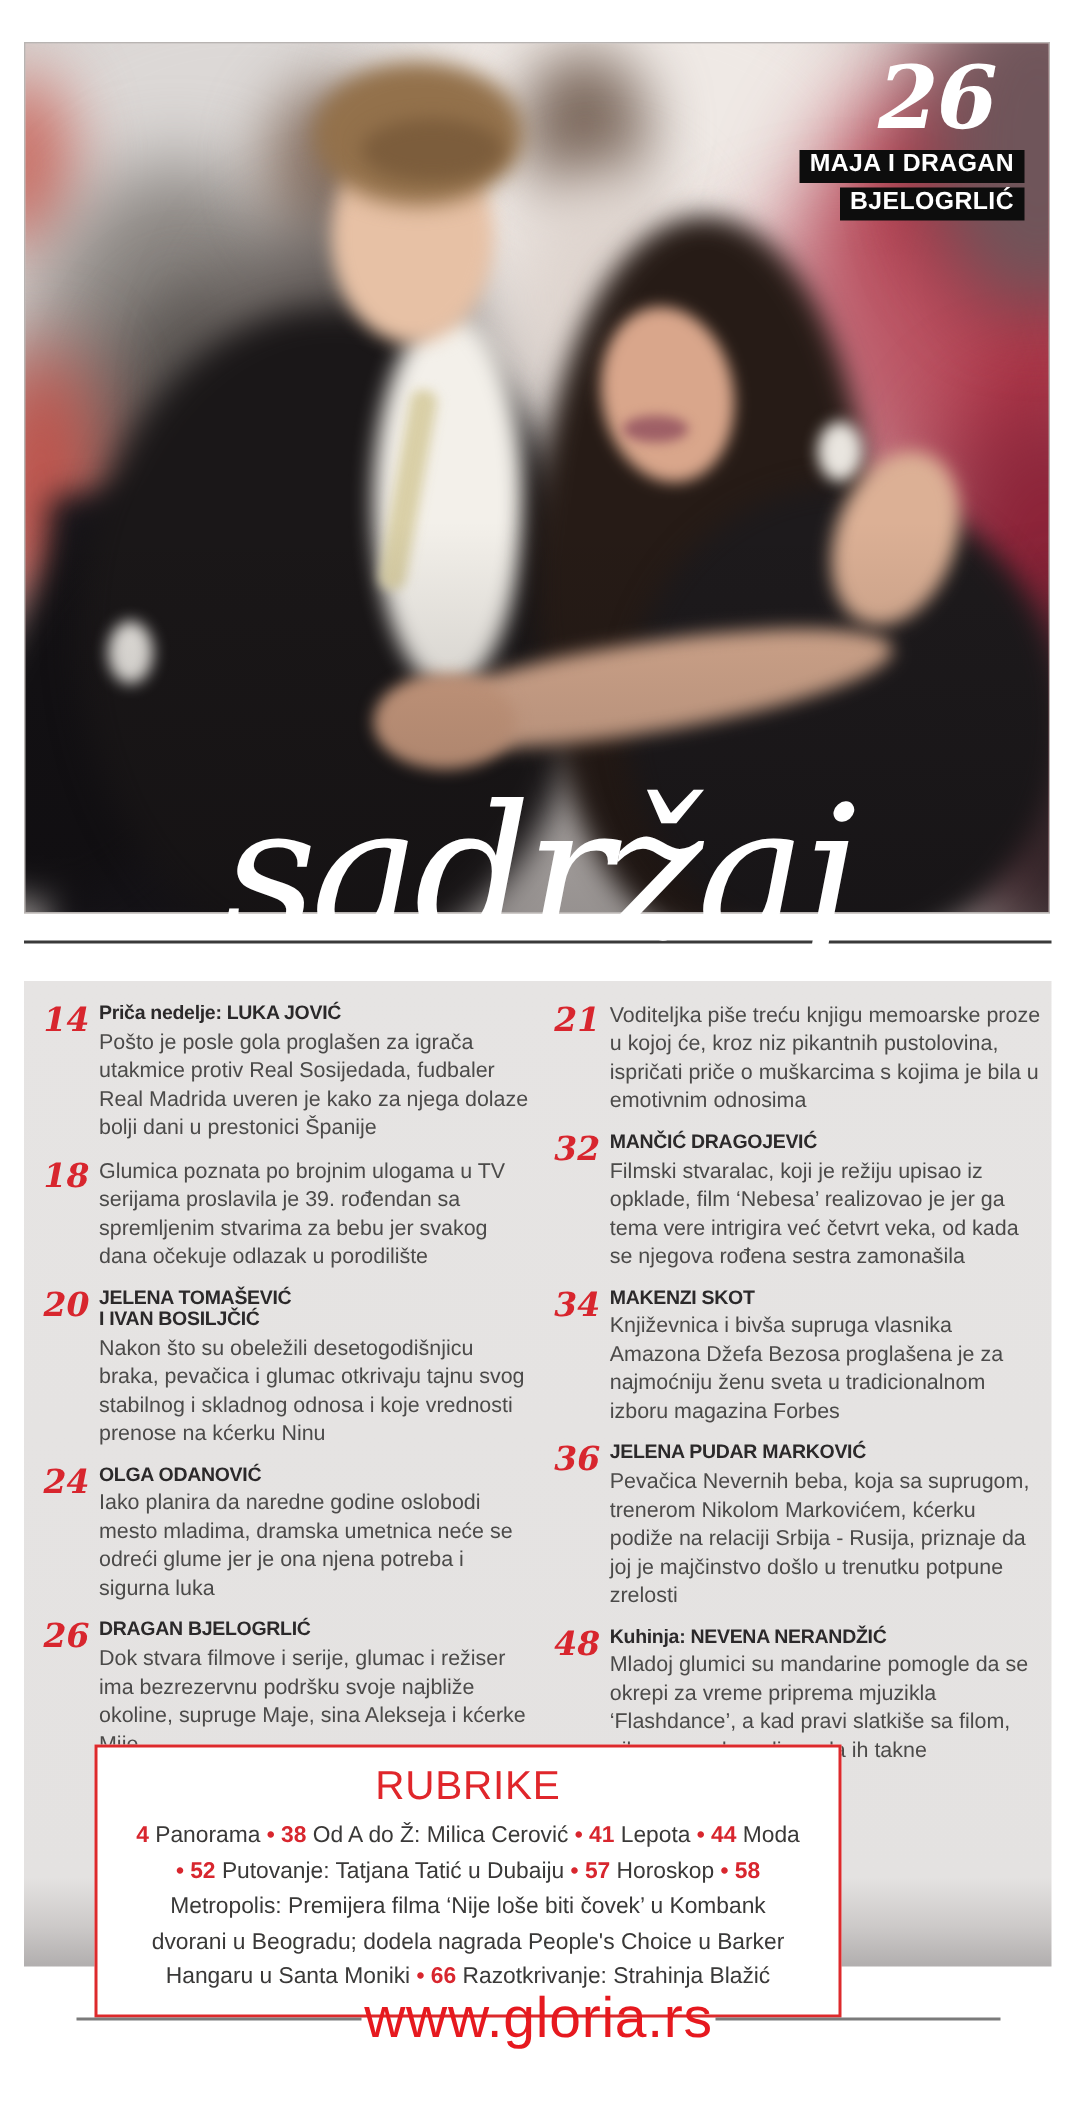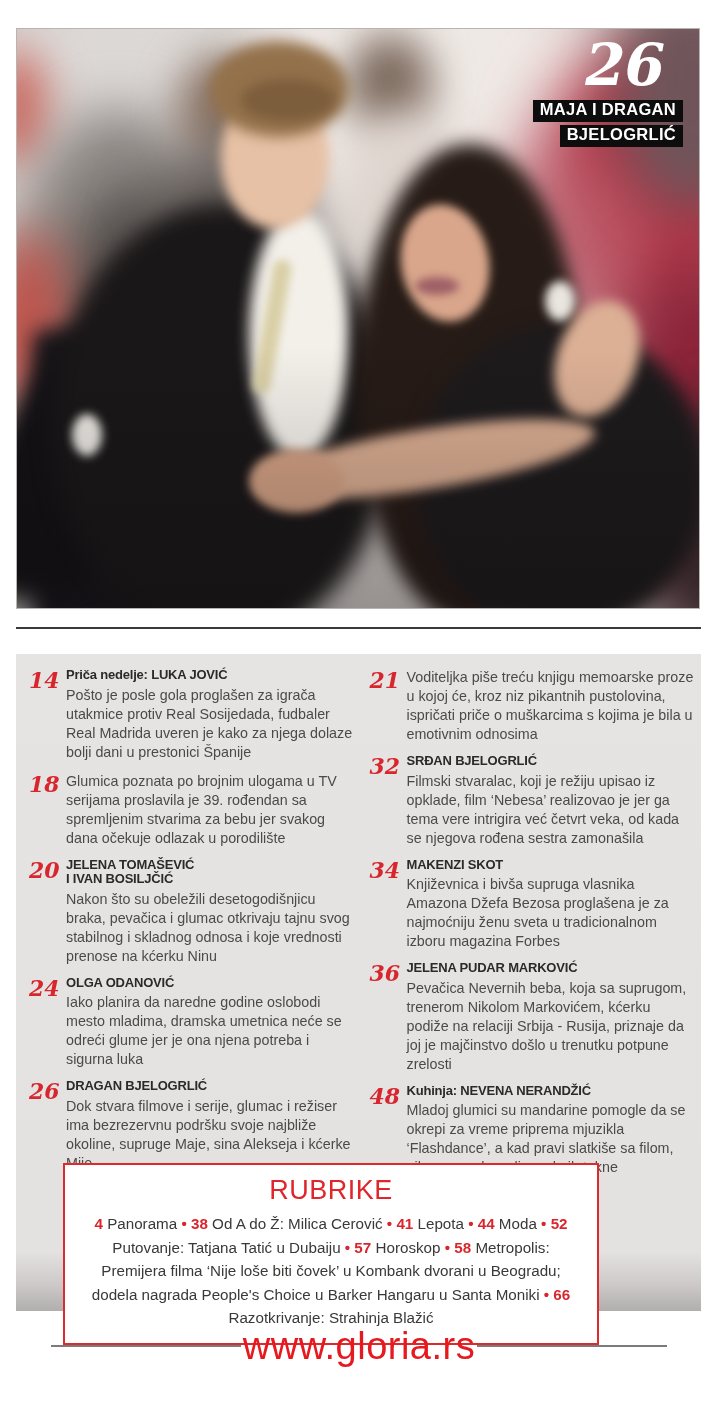--- a/index.html
+++ b/index.html
@@ -30,21 +30,21 @@
   .cols{display:flex;gap:10px;padding:14px 6px 0 8px;}
   .col{flex:1;min-width:0;}
   .entry{display:grid;grid-template-columns:42px 1fr;margin-bottom:10px;}
   .pnum{color:#d8262e;font-family:"DejaVu Serif","Liberation Serif",serif;font-style:italic;
         font-weight:700;font-size:22px;line-height:1;padding-left:5px;padding-top:1px;}
   .etitle{margin:0 0 3px;font-size:13px;font-weight:700;line-height:1.12;color:#2b292a;
           letter-spacing:-0.2px;white-space:pre-line;}
   .edesc{margin:0;font-size:14.3px;line-height:1.33;color:#4b4a49;}
 
   
-  .rub{position:absolute;left:47px;top:509px;width:536px;background:#fff;
+  .rub{position:absolute;left:47px;top:509px;width:498px;background:#fff;
        border:2px solid #dd2a2c;text-align:center;padding:8px 24px 13px;box-sizing:border-box;}
   .rub-title{color:#e0262b;font-size:27px;font-weight:500;letter-spacing:.5px;margin:2px 0 6px;}
   .rub-text{font-size:15.2px;line-height:1.55;color:#3a3938;}
   .rub-text b{color:#d8262e;font-weight:700;}
   .rsep{color:#d8262e;font-weight:700;}
 
   
   .footer{position:absolute;left:0;top:1322px;width:718px;height:48px;
           display:flex;align-items:center;justify-content:center;gap:2px;}
   .fline{width:190px;height:1.5px;background:#7b7b7b;flex:0 0 auto;}
@@ -89,20 +89,21 @@
         <div class="blob" style="left: 232px; top: 420px; width: 95px; height: 64px; background: rgb(210, 161, 132); filter: blur(5px); border-radius: 50%; opacity: 1;"></div>
         <div class="blob" style="left: 528px; top: 252px; width: 30px; height: 40px; background: rgb(233, 229, 223); filter: blur(5px); border-radius: 50%; opacity: 1;"></div>
         <div class="blob" style="left: 540px; top: 270px; width: 80px; height: 120px; background: rgb(220, 176, 149); filter: blur(6px); border-radius: 50%; transform: rotate(20deg); opacity: 1;"></div>
         <div class="photo-vignette"></div>
       </div>
     <div class="cover-num">26</div>
     <div class="cover-caption">
       <span class="chip">MAJA I DRAGAN</span>
       <span class="chip">BJELOGRLIĆ</span>
     </div>
+    <div class="masthead">sadržaj</div>
   </div>
 
   <div class="rule"></div>
 
   <div class="panel">
     <div class="cols">
       <div class="col">
           <div class="entry">
             <span class="pnum">14</span>
             <div>
@@ -142,21 +143,21 @@
       <div class="col">
           <div class="entry">
             <span class="pnum">21</span>
             <div>
               <p class="edesc">Voditeljka piše treću knjigu memoarske proze u kojoj će, kroz niz pikantnih pustolovina, ispričati priče o muškarcima s kojima je bila u emotivnim odnosima</p>
             </div>
           </div>
           <div class="entry">
             <span class="pnum">32</span>
             <div>
-              <h3 class="etitle">SRĐAN BJELOGRLIĆ</h3>
+              <h3 class="etitle">MANČIĆ DRAGOJEVIĆ</h3>
               <p class="edesc">Filmski stvaralac, koji je režiju upisao iz opklade, film ‘Nebesa’ realizovao je jer ga tema vere intrigira već četvrt veka, od kada se njegova rođena sestra zamonašila</p>
             </div>
           </div>
           <div class="entry">
             <span class="pnum">34</span>
             <div>
               <h3 class="etitle">MAKENZI SKOT</h3>
               <p class="edesc">Književnica i bivša supruga vlasnika Amazona Džefa Bezosa proglašena je za najmoćniju ženu sveta u tradicionalnom izboru magazina Forbes</p>
             </div>
           </div>

